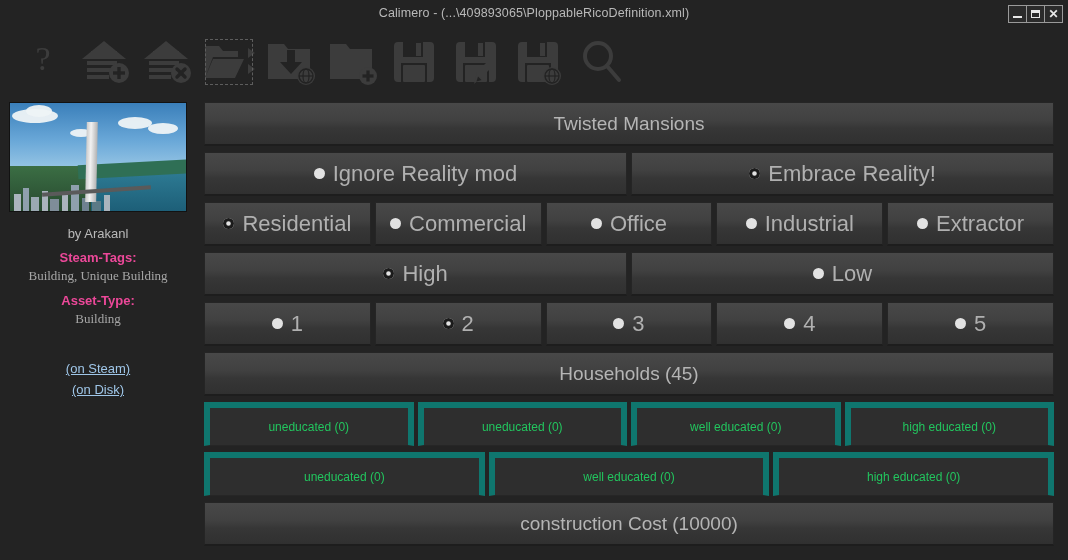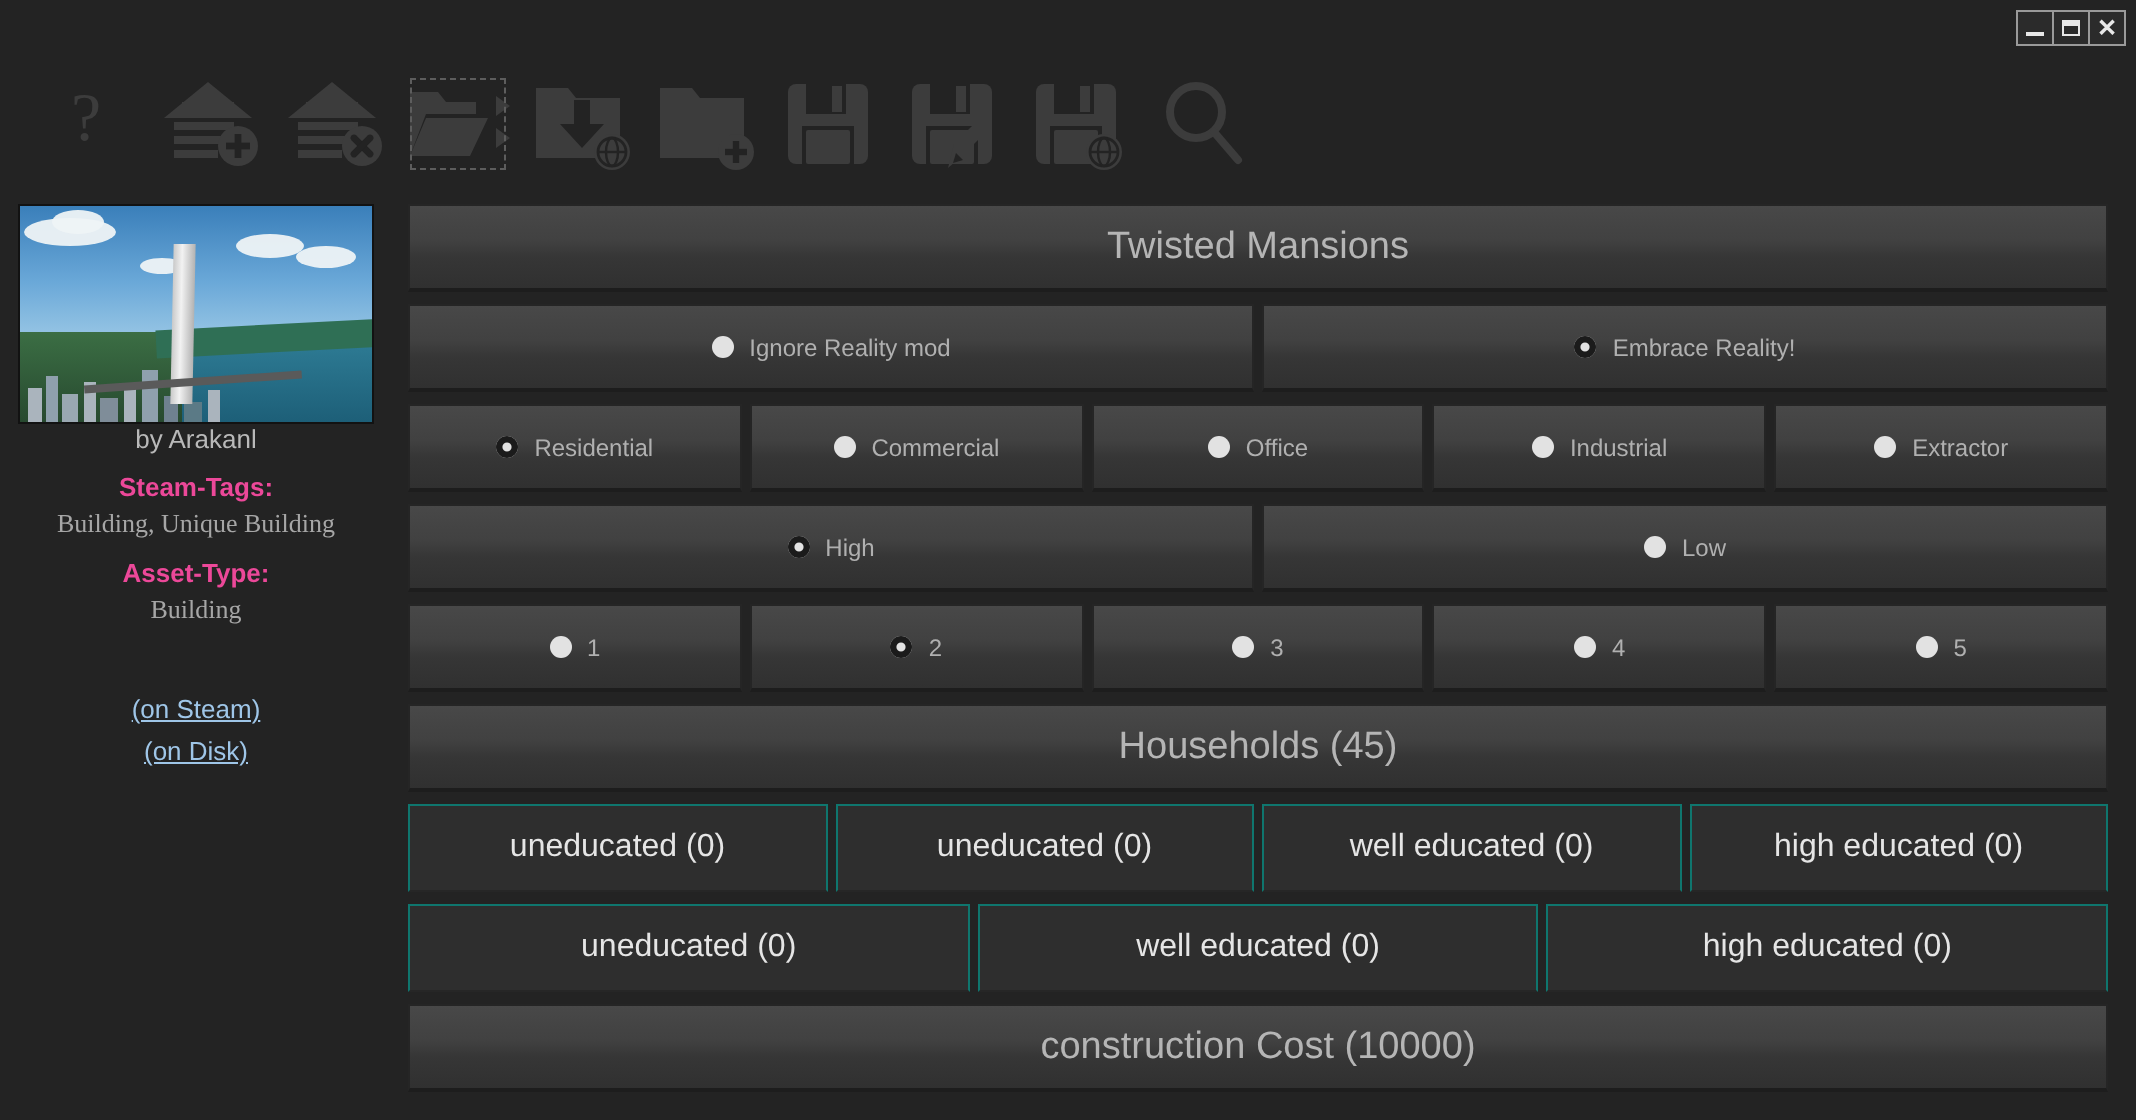--- a/index.html
+++ b/index.html
@@ -78,21 +78,21 @@
   .citymass { position:absolute; left:0; bottom:0; width:62%; height:36%; }
   .bldg { position:absolute; bottom:0; background:#aab4bd; }
   .tower {
     position:absolute; left:43%; bottom:8%; width:11px; height:74%;
     background: linear-gradient(90deg,#c9c9c9,#f2f2f2 40%,#b2b2b2);
     transform: skewX(-1.2deg);
   }
   .road { position:absolute; left:18%; bottom:17%; width:62%; height:4px;
           background:#5a5a5a; transform: rotate(-4deg); }
 
-  .by-line { font-size: 13px; color: #b9b9b9; }
+  .by-line { margin-top: 14px; font-size: 13px; color: #b9b9b9; }
   .meta-label { margin-top: 9px; font-size: 13px; color: #ec4899; font-weight: bold; }
   .meta-value { margin-top: 3px; font-size: 13px; color: #a6a6a6; font-family: Liberation Serif, serif; }
   .link { margin-top: 6px; font-size: 13px; color: #9fc6e8; text-decoration: underline; cursor: pointer; }
   .link.first { margin-top: 34px; }
 
   .divider {
     position: absolute; left: 196px; top: 0; width: 4px; height: 464px; background: #232323;
   }
 
   
@@ -101,43 +101,44 @@
     padding: 6px 14px 16px 4px;
   }
   .row { display: flex; gap: 4px; margin-bottom: 6px; }
   .btn {
     flex: 1 1 0;
     height: 44px;
     display: flex; align-items: center; justify-content: center;
     background: linear-gradient(#484848 0%, #414141 42%, #363636 62%, #303030 100%);
     border: 1px solid #252525;
     border-bottom: 2px solid #1d1d1d;
-    color: #b0b0b0; font-size: 12px;
+    color: #b0b0b0; font-size: 22px;
     cursor: pointer; user-select: none;
     white-space: nowrap;
   }
   .btn.header { font-size: 19px; color: #b5b5b5; }
   .btn.disabled {
     background: #2e2e2e;
-    border: 1px solid #0f766e; border-bottom: 1px solid #262626;
-    color: #e5e5e5; font-size: 16px; cursor: default;
+    border: 6px solid #0f766e; border-bottom: 1px solid #262626;
+    color: #22c55e; font-size: 12px; cursor: default;
   }
   .radio {
     display: inline-block; width: 11px; height: 11px; border-radius: 50%;
     margin-right: 8px; flex: none;
   }
   .radio.off { background: #e2e2e2; }
   .radio.on  { background: #e2e2e2; box-shadow: inset 0 0 0 3.2px #1b1b1b; }
 </style>
 </head>
 <body>
 
 <div id="app">
 
   <div class="titlebar">
+    <div class="title-text">Calimero - (...\409893065\PloppableRicoDefinition.xml)</div>
     <div class="win-controls">
       <div class="win-btn">
           <span class="glyph-min"></span>
         </div>
       <div class="win-btn">
           <span class="glyph-max"></span>
         </div>
       <div class="win-btn">
           <span class="glyph-close">✕</span>
         </div>

